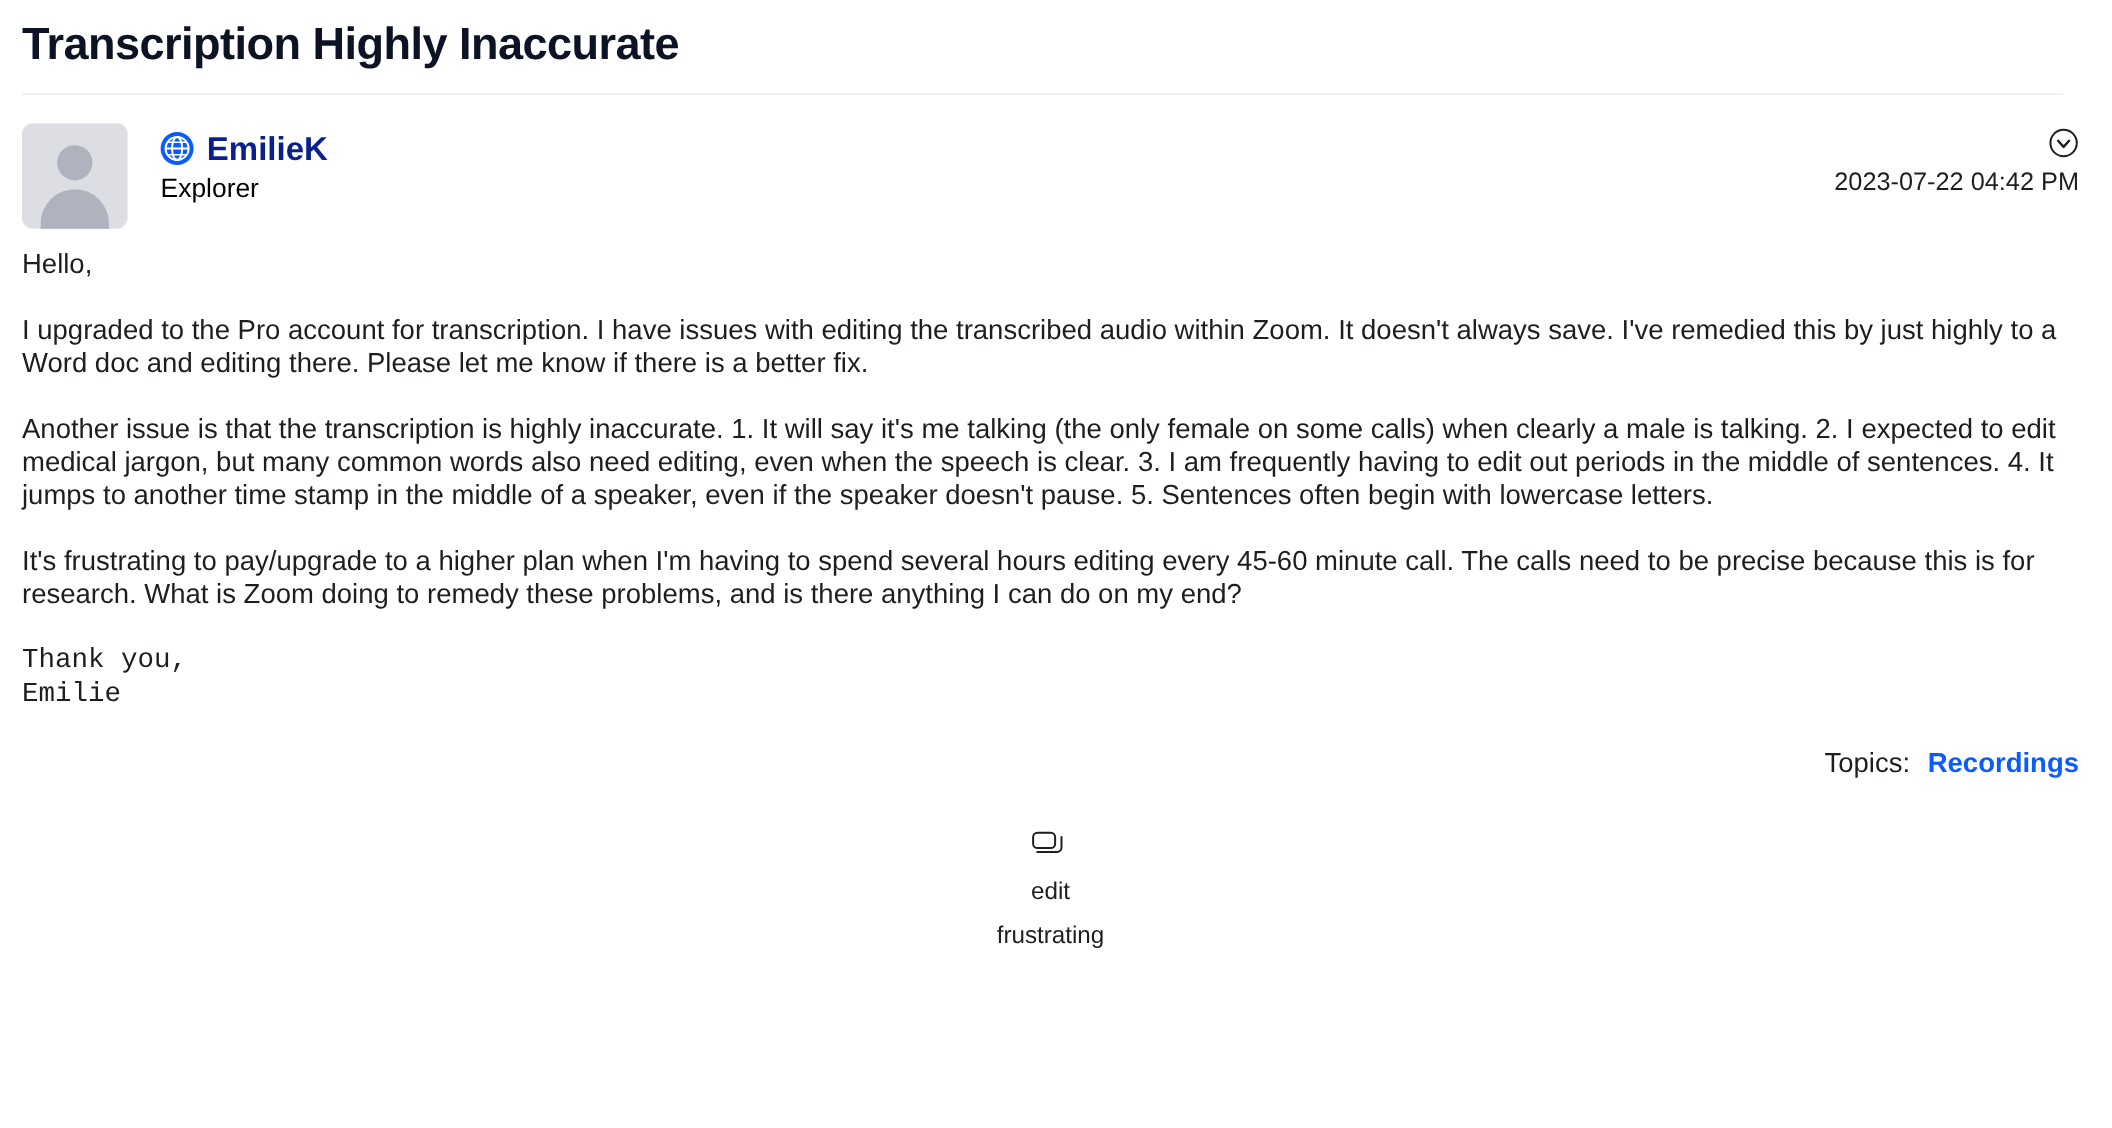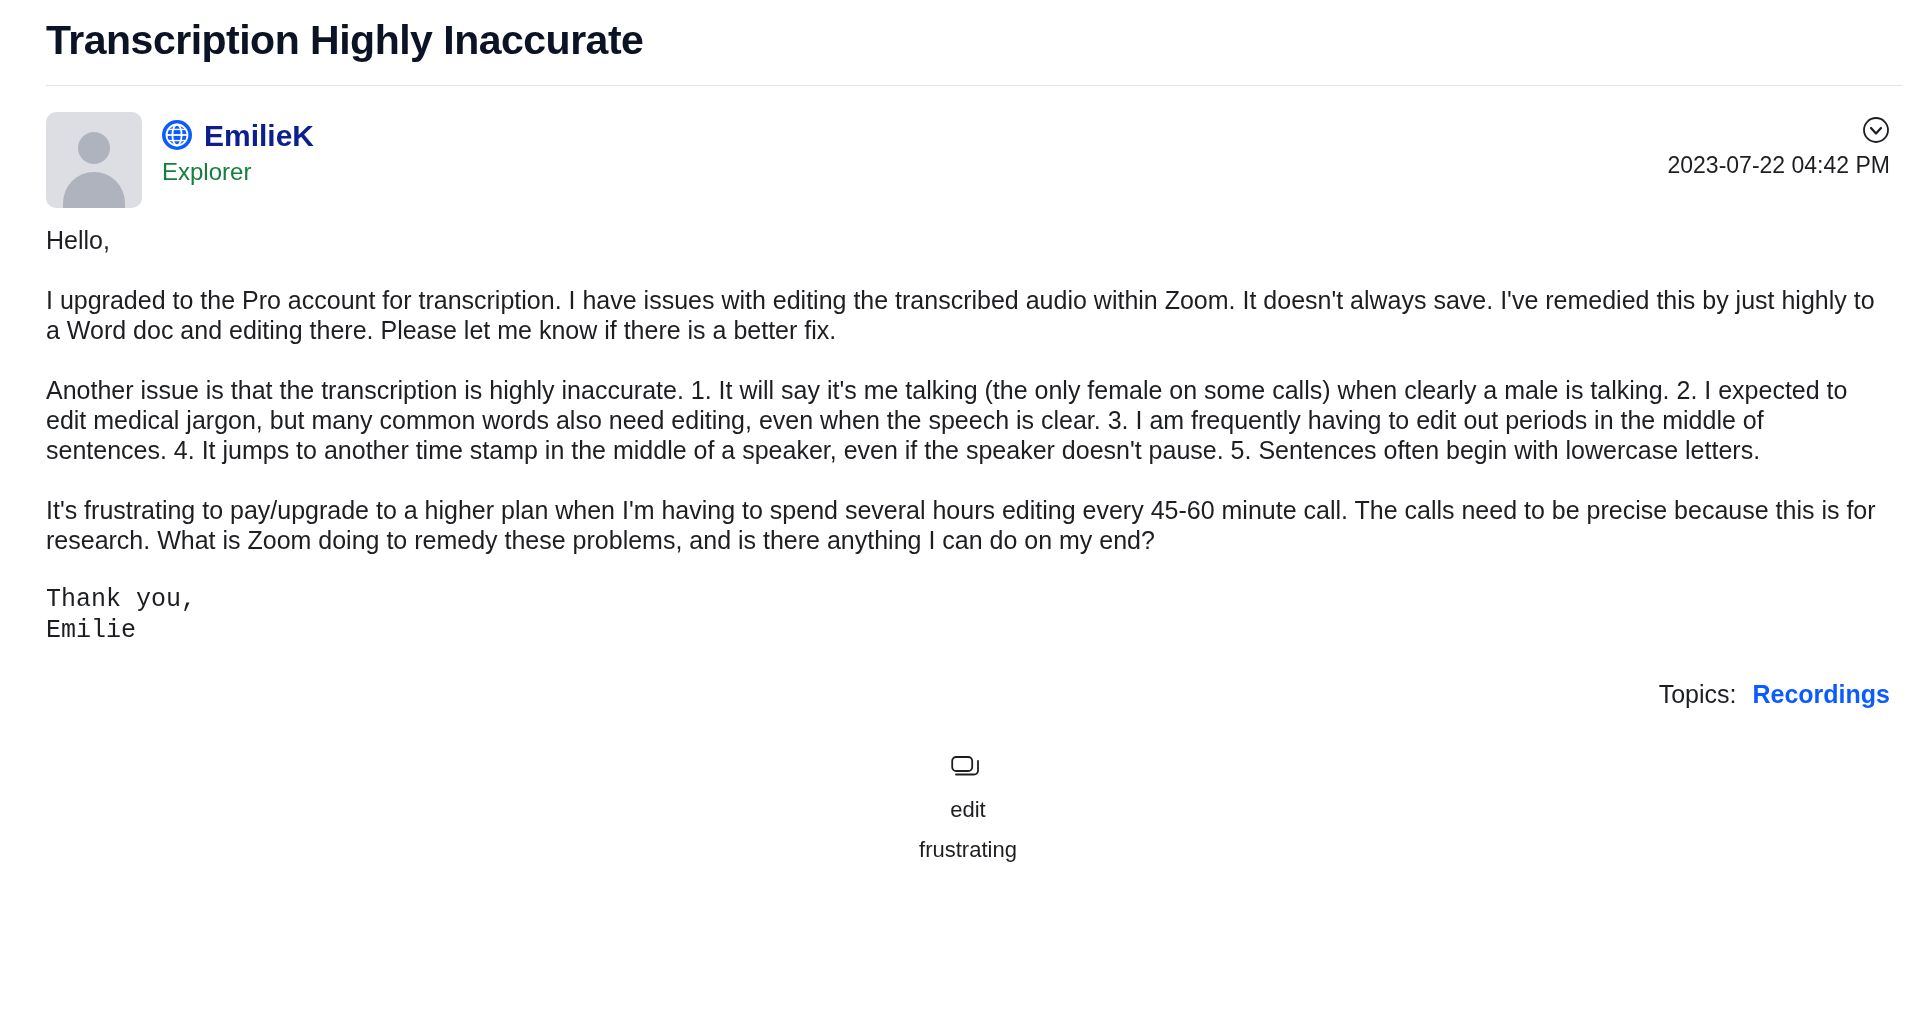--- a/index.html
+++ b/index.html
@@ -8,21 +8,21 @@
     padding: 0;
     width: 1920px;
     height: 1025px;
     background: #ffffff;
     font-family: "Liberation Sans", sans-serif;
     color: #1c1e21;
   }
   .page {
     width: 1920px;
     height: 863px;
-    padding: 18px 30px 0 46px;
+    padding: 18px 30px 0 20px;
     position: relative;
     overflow: hidden;
   }
   .thread-title {
     font-size: 41px;
     font-weight: bold;
     letter-spacing: -0.5px;
     color: #0b1324;
     margin: 0 0 22px 0;
     line-height: 1.1;
@@ -32,21 +32,21 @@
     background: #e3e5e8;
     width: 1856px;
     margin: 0 0 26px 0;
   }
   .post {
     position: relative;
   }
   .post-header {
     display: flex;
     align-items: flex-start;
-    gap: 18px;
+    gap: 28px;
     margin-bottom: 14px;
   }
   .avatar {
     width: 96px;
     height: 96px;
     border-radius: 10px;
     background: #dcdee3;
     flex: 0 0 96px;
     position: relative;
     overflow: hidden;
@@ -86,21 +86,21 @@
     justify-content: center;
   }
   .author-name {
     font-size: 30px;
     font-weight: bold;
     color: #0b1f8f;
     line-height: 1.1;
   }
   .author-rank {
     font-size: 24px;
-    color: #15803d;
+    color: #000000;
     margin-top: 6px;
     margin-left: 2px;
   }
   .post-meta {
     position: absolute;
     right: 0;
     top: 4px;
   }
   .chevron-btn {
     display: block;

